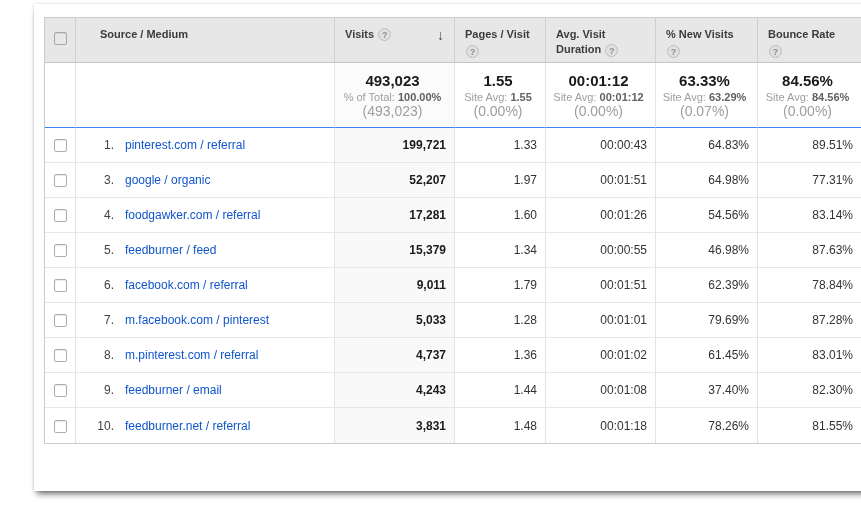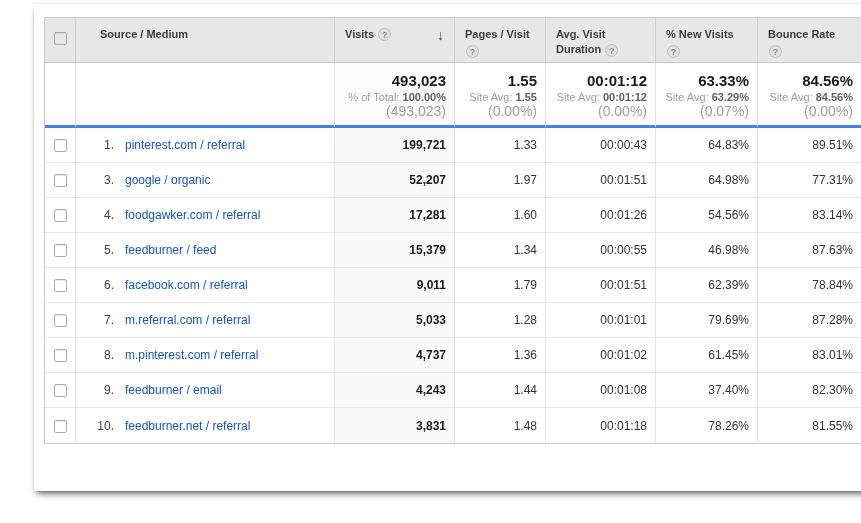--- a/index.html
+++ b/index.html
@@ -86,23 +86,23 @@
     box-shadow: inset 0 1px 1px rgba(0,0,0,0.08);
     cursor: pointer;
     box-sizing: border-box;
   }
   thead .checkbox { background: transparent; border-color: #a8a8a8; }
 
   
   tr.summary td {
     height: 65px;
     border-right: 1px solid #e4e4e4;
-    border-bottom: 3px solid #3b82f6;
+    border-bottom: 1px solid #3b82f6;
     vertical-align: top;
-    text-align: right;
+    text-align: center;
     padding: 8px 8px 0 4px;
     background: #fff;
   }
   tr.summary td:last-child { border-right: none; }
   .big { font-size: 15px; font-weight: bold; color: #1a1a1a; line-height: 19px; white-space: nowrap; }
   .avgline { font-size: 11px; color: #9e9e9e; line-height: 15px; white-space: nowrap; }
   .avgline b { color: #616161; }
   .subline { font-size: 14px; color: #9e9e9e; line-height: 13px; white-space: nowrap; }
 
   
@@ -277,21 +277,21 @@
     <td class="cell-metric">00:01:51</td>
     <td class="cell-metric">62.39%</td>
     <td class="cell-metric">78.84%</td>
   </tr>
 
   <tr>
     <td class="cell-check">
       <span class="checkbox"></span>
     </td>
     <td class="cell-source">
-      <span class="rownum">7.</span><a class="link">m.referral.com / referral</a>
+      <span class="rownum">7.</span><a class="link">m.facebook.com / pinterest</a>
     </td>
     <td class="cell-metric c-visits">5,033</td>
     <td class="cell-metric">1.28</td>
     <td class="cell-metric">00:01:01</td>
     <td class="cell-metric">79.69%</td>
     <td class="cell-metric">87.28%</td>
   </tr>
 
   <tr>
     <td class="cell-check">

